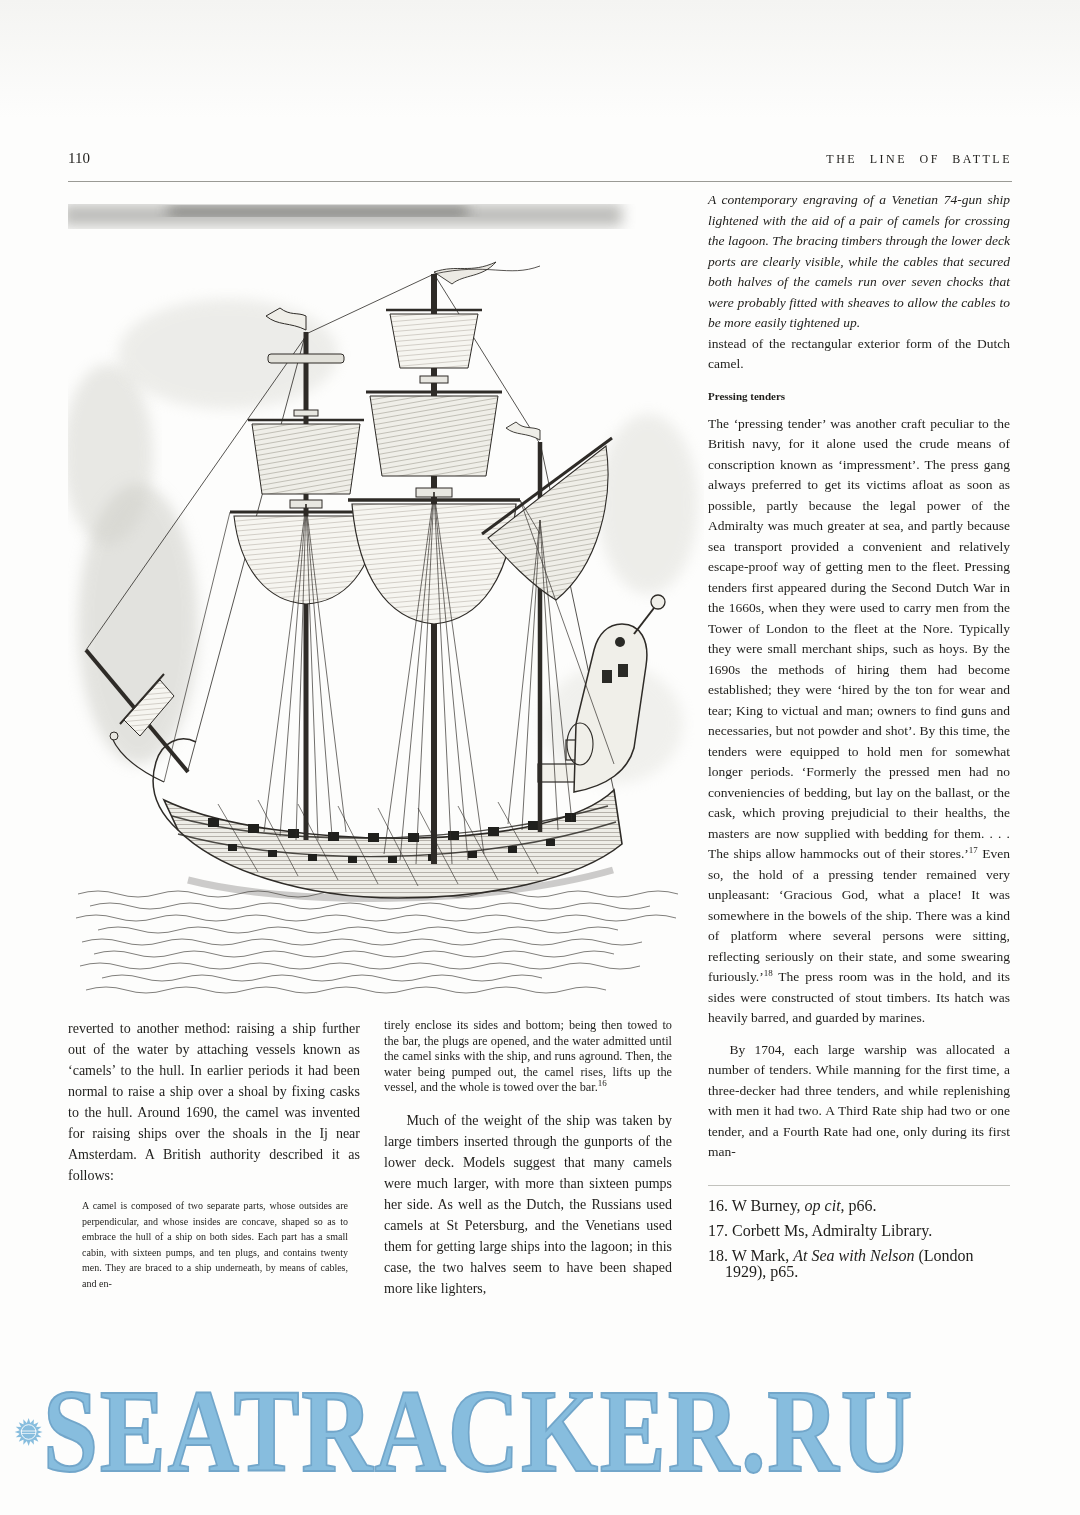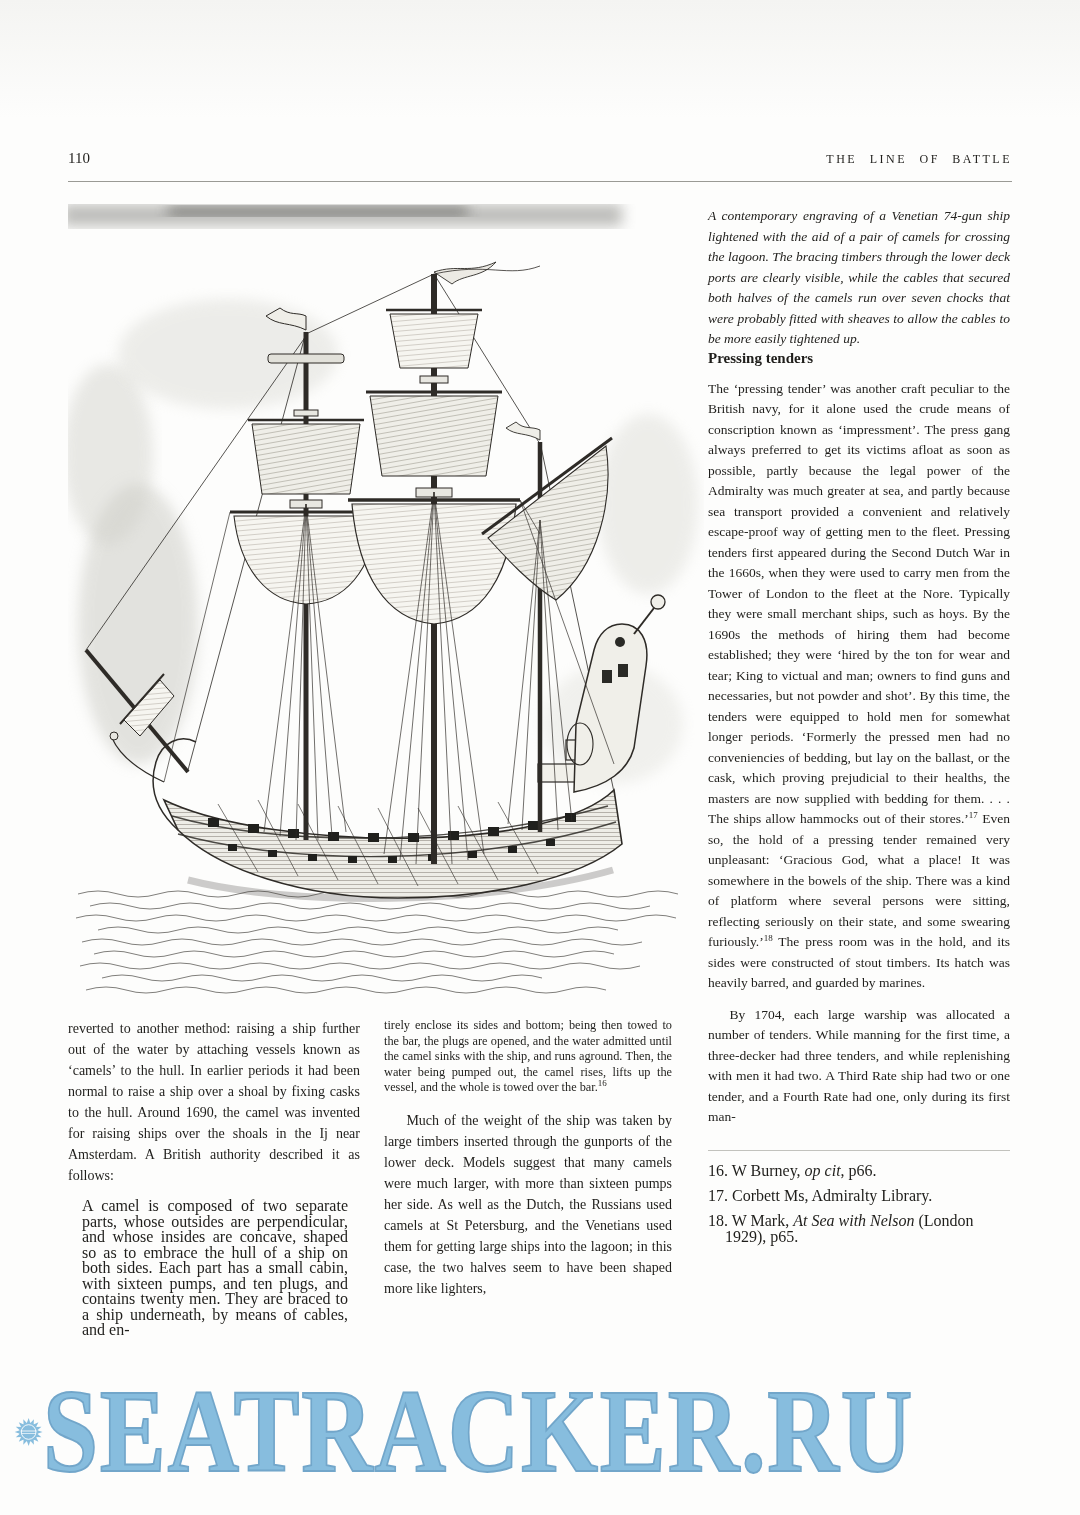--- a/index.html
+++ b/index.html
@@ -9,37 +9,37 @@
         background:linear-gradient(#f4f4f2,#fdfdfc);}
   
   .header-row{position:absolute;left:68px;right:68px;top:150px;display:flex;
         justify-content:space-between;align-items:baseline;}
   .page-number{font-size:15px;}
   .running-title{font-size:12px;letter-spacing:2.5px;word-spacing:7px;}
   .header-rule{position:absolute;left:68px;right:68px;top:181px;border-top:1px solid #9a9a95;}
   
   .figure{position:absolute;left:68px;top:204px;width:636px;height:806px;background:#fdfdfc;}
   
-  .rcol{position:absolute;left:708px;top:206px;width:302px;}
+  .rcol{position:absolute;left:708px;top:190px;width:302px;}
   .caption{font-style:italic;font-size:13.5px;line-height:19px;text-align:justify;margin:0 0 18px 0;color:#23221f;}
   .rcol p{margin:0;text-align:justify;font-size:13.5px;line-height:20.5px;}
   .rc-intro{margin-bottom:15px !important;}
-  .rc-heading{font-size:15px;font-weight:bold;margin:0 0 12px 0;}
+  .rc-heading{font-size:11px;font-weight:bold;margin:0 0 12px 0;}
   .rc-p1{margin-bottom:11px !important;}
   .rc-p2{text-indent:1.6em;margin-bottom:22px !important;}
   sup{font-size:9px;line-height:0;}
   .footnotes{border-top:1px solid #c2c2bd;padding-top:12px;margin:0;list-style:none;padding-left:0;}
   .footnotes li{font-size:16px;line-height:16px;margin-bottom:9px;padding-left:17px;text-indent:-17px;}
   .fn-italic{font-style:italic;}
   
   .lcol{position:absolute;left:68px;top:1018px;width:292px;}
   .mcol{position:absolute;left:384px;top:1018px;width:288px;}
   .body-p{margin:0;text-align:justify;font-size:14px;line-height:21px;}
   .indent{text-indent:1.6em;}
-  .quote{margin:12px 12px 0 14px;text-align:justify;font-size:16px;line-height:15.5px;}
+  .quote{margin:12px 12px 0 14px;text-align:justify;font-size:10px;line-height:15.5px;}
   .quote-cont{margin:0;text-align:justify;font-size:12.3px;line-height:15.5px;}
   .mcol .body-p{margin-top:14px;}
   
   .watermark{position:absolute;top:1360px;left:14px;right:0;height:144px;display:flex;
         align-items:center;gap:0;pointer-events:none;opacity:.92;}
   .wm-text{font-family:"Liberation Serif","DejaVu Serif",serif;font-weight:bold;font-size:118px;
         line-height:1;color:#7db8db;letter-spacing:2px;white-space:nowrap;
         transform:scaleX(.84);transform-origin:left center;-webkit-text-stroke:2px #669fc6;}
 </style>
 </head>
@@ -182,20 +182,21 @@
           <path d="M366,288 L316,650 M366,288 L332,656 M366,288 L348,660 M366,288 L384,660 M366,288 L400,656 M366,288 L416,650"></path>
           <path d="M472,316 L440,620 M472,316 L454,626 M472,316 L490,626 M472,316 L504,618"></path>
           <path d="M452,296 L546,560 M162,308 L96,578 M452,296 L472,330"></path>
         </g>
       </g>
     </svg>
   </div>
 
   <div class="rcol">
     <p class="caption">A contemporary engraving of a Venetian 74-gun ship lightened with the aid of a pair of camels for crossing the lagoon. The bracing timbers through the lower deck ports are clearly visible, while the cables that secured both halves of the camels run over seven chocks that were probably fitted with sheaves to allow the cables to be more easily tightened up.</p>
+    <p class="rc-intro">instead of the rectangular exterior form of the Dutch camel.</p>
     <h2 class="rc-heading">Pressing tenders</h2>
     <p class="rc-p1"><span>The ‘pressing tender’ was another craft peculiar to the British navy, for it alone used the crude means of conscription known as ‘impressment’. The press gang always preferred to get its victims afloat as soon as possible, partly because the legal power of the Admiralty was much greater at sea, and partly because sea transport provided a convenient and relatively escape-proof way of getting men to the fleet. Pressing tenders first appeared during the Second Dutch War in the 1660s, when they were used to carry men from the Tower of London to the fleet at the Nore. Typically they were small merchant ships, such as hoys. By the 1690s the methods of hiring them had become established; they were ‘hired by the ton for wear and tear; King to victual and man; owners to find guns and necessaries, but not powder and shot’. By this time, the tenders were equipped to hold men for somewhat longer periods. ‘Formerly the pressed men had no conveniencies of bedding, but lay on the ballast, or the cask, which proving prejudicial to their healths, the masters are now supplied with bedding for them. . . . The ships allow hammocks out of their stores.’</span><sup>17</sup><span> Even so, the hold of a pressing tender remained very unpleasant: ‘Gracious God, what a place! It was somewhere in the bowels of the ship. There was a kind of platform where several persons were sitting, reflecting seriously on their state, and some swearing furiously.’</span><sup>18</sup><span> The press room was in the hold, and its sides were constructed of stout timbers. Its hatch was heavily barred, and guarded by marines.</span></p>
     <p class="rc-p2">By 1704, each large warship was allocated a number of tenders. While manning for the first time, a three-decker had three tenders, and while replenishing with men it had two. A Third Rate ship had two or one tender, and a Fourth Rate had one, only during its first man-</p>
     <ul class="footnotes">
       <li><span>16. W Burney, </span><span class="fn-italic">op cit</span><span>, p66.</span></li>
       <li><span>17. Corbett Ms, Admiralty Library.</span><span class="fn-italic"></span><span></span></li>
       <li><span>18. W Mark, </span><span class="fn-italic">At Sea with Nelson</span><span> (London 1929), p65.</span></li>
     </ul>
   </div>
 

